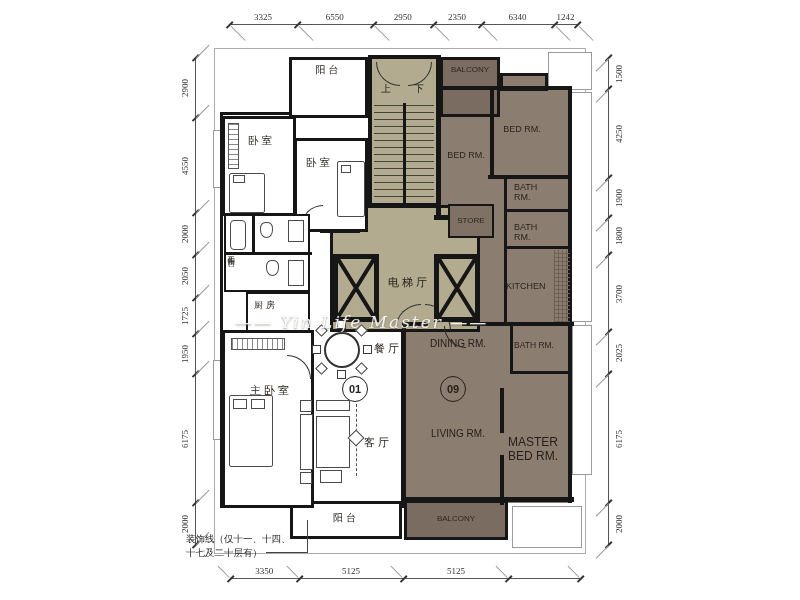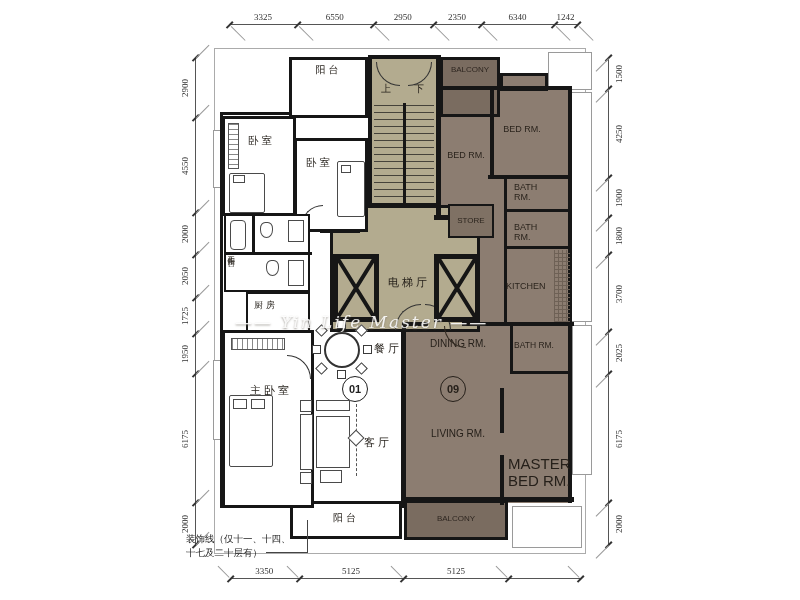--- a/index.html
+++ b/index.html
@@ -149,21 +149,21 @@
   <div class="abs tile" style="left:554px;top:250px;width:16px;height:72px;"></div>
 
   <div class="lbl ctr" style="left:437px;top:150px;width:58px;font-size:9px;color:#2b241d;">BED RM.</div>
   <div class="lbl ctr" style="left:496px;top:124px;width:52px;font-size:9px;color:#2b241d;">BED RM.</div>
   <div class="lbl" style="left:514px;top:182px;width:34px;font-size:9px;color:#2b241d;">BATH RM.</div>
   <div class="lbl" style="left:514px;top:222px;width:34px;font-size:9px;color:#2b241d;">BATH RM.</div>
   <div class="lbl" style="left:506px;top:281px;width:52px;font-size:9px;color:#2b241d;">KITCHEN</div>
   <div class="lbl ctr" style="left:418px;top:338px;width:80px;font-size:10px;color:#26201a;">DINING RM.</div>
   <div class="lbl" style="left:514px;top:341px;width:56px;font-size:8.5px;color:#2b241d;white-space:nowrap;">BATH RM.</div>
   <div class="lbl ctr" style="left:418px;top:428px;width:80px;font-size:10px;color:#26201a;">LIVING RM.</div>
-  <div class="lbl" style="left:508px;top:455px;width:64px;font-size:15px;color:#26201a;">MASTER BED RM.</div>
+  <div class="lbl" style="left:508px;top:436px;width:64px;font-size:12px;color:#26201a;">MASTER BED RM.</div>
   <div class="badge" style="left:440px;top:376px;border-color:#26201a;color:#26201a;">09</div>
   <div class="arc" style="left:444px;top:326px;width:22px;height:22px;border-left:1px solid #332b22;border-bottom:1px solid #332b22;border-radius:0 0 0 100%;"></div>
 
   <div class="room" style="left:222px;top:116px;width:74px;height:100px;background:#fff;border:3px solid var(--wall);">
     <div class="abs lines-h" style="left:3px;top:4px;width:11px;height:46px;border:1px solid #555;"></div>
     <div class="furn" style="left:4px;top:54px;width:36px;height:40px;border-radius:2px;"></div>
     <div class="furn" style="left:8px;top:56px;width:12px;height:8px;"></div>
   </div>
   <div class="lbl cn" style="left:248px;top:134px;font-size:10.5px;">卧室</div>
 

